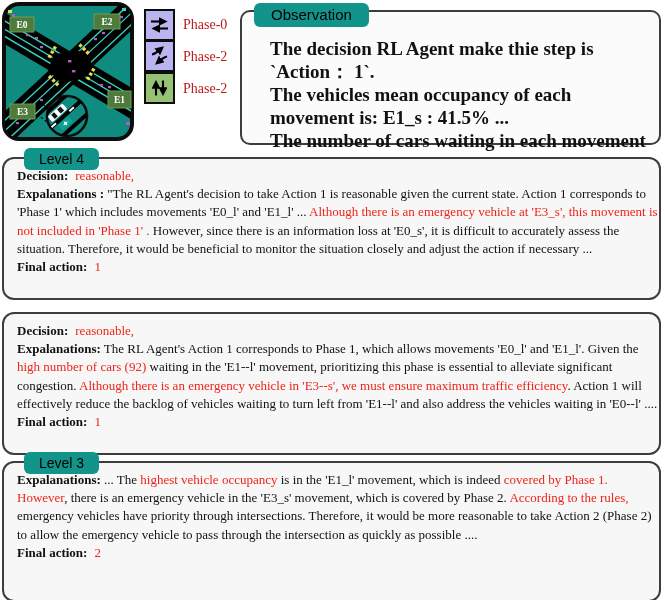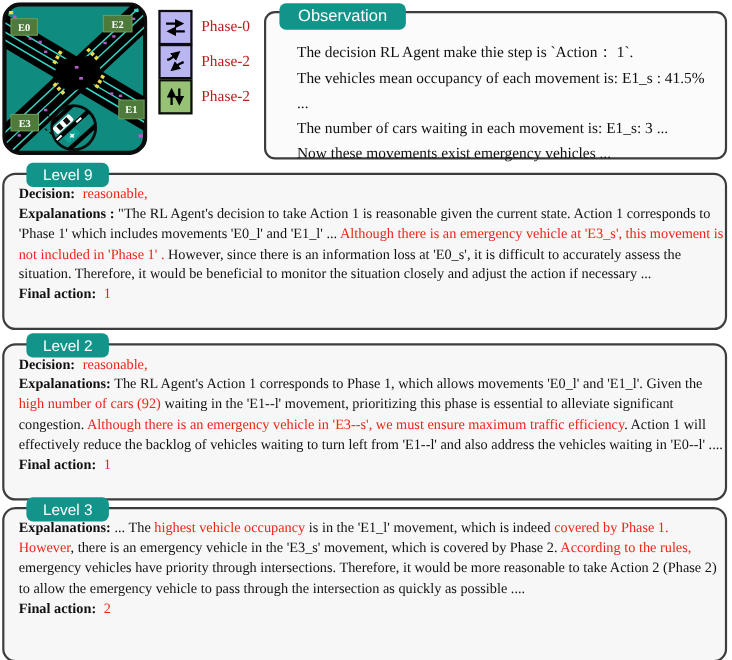--- a/index.html
+++ b/index.html
@@ -13,28 +13,28 @@
   .phases{position:absolute;left:144px;top:9px;}
   .phase-row{display:flex;align-items:center;height:32px;}
   .phase-box{width:27px;height:28px;border:2px solid #0d0d0d;margin-top:-2px;
              display:flex;align-items:center;justify-content:center;background:#b9b5f1;}
   .phase-row:first-child .phase-box{margin-top:0;}
   .phase-box.active{background:#97c275;}
   .phase-label{margin-left:8px;font-size:14px;color:#b91c1c;}
 
   
   .panel{position:absolute;background:#f7f7f7;border:2px solid #3d3d3d;border-radius:12px;}
-  .badge{position:absolute;background:#12948a;color:#ffffff;
+  .badge{position:absolute;background:#12948a;color:#000000;
          font-family:"Liberation Sans",sans-serif;border-radius:6px;
          padding:2px 15px;font-size:14px;line-height:18px;white-space:nowrap;}
 
   
   .obs{left:240px;top:10px;width:417px;height:131px;border-radius:10px;background:#fbfbfb;}
   .obs .badge{left:12px;top:-9px;font-size:15px;padding:3px 17px;}
-  .obs-lines{padding:25px 13px 0 28px;font-size:14px;line-height:23px;}
+  .obs-lines{padding:25px 13px 0 28px;font-size:19px;line-height:23px;font-weight:bold;}
 
   
   .lvl{left:2px;width:655px;}
   .lvl .badge{left:20px;top:-11px;}
   .lvl-body{padding:8px 0 0 13px;font-size:13px;line-height:18.2px;}
   .lvl-body b{font-weight:bold;}
   .red{color:#ee2419;}
   .val{margin-left:7px;}
 
   .l1{top:157px;height:139px;}
@@ -214,30 +214,29 @@
     <div class="badge">Observation</div>
     <div class="obs-lines">
       <div>The decision RL Agent make thie step is `Action： 1`.</div>
       <div>The vehicles mean occupancy of each movement is: E1_s : 41.5% ...</div>
       <div>The number of cars waiting in each movement is: E1_s: 3 ...</div>
       <div>Now these movements exist emergency vehicles ...</div>
     </div>
   </div>
 
   <div class="panel lvl l1">
-    <div class="badge">Level 9</div>
+    <div class="badge">Level 4</div>
     <div class="lvl-body">
       <div><b>Decision:</b><span class="red val">reasonable,</span></div>
       <div><b>Expalanations :</b><span><span> "The RL Agent's decision to take Action 1 is reasonable given the current state. Action 1 corresponds to 'Phase 1' which includes movements 'E0_l' and 'E1_l'  ...   </span><span class="red">Although there is an emergency vehicle at 'E3_s', this movement is not included in 'Phase 1' .</span><span> However, since there is an information loss at 'E0_s', it is difficult to accurately assess the situation. Therefore, it would be beneficial to monitor the situation closely and adjust the action if necessary ...</span></span></div>
       <div><b>Final action:</b><span class="red val">1</span></div>
     </div>
   </div>
 
   <div class="panel lvl l2">
-    <div class="badge">Level 2</div>
     <div class="lvl-body">
       <div><b>Decision:</b><span class="red val">reasonable,</span></div>
       <div><b>Expalanations:</b><span><span> The RL Agent's Action 1 corresponds to Phase 1, which allows movements 'E0_l' and 'E1_l'. Given the </span><span class="red">high number of cars (92)</span><span> waiting in the 'E1--l' movement, prioritizing this phase is essential to alleviate significant congestion.  </span><span class="red">Although there is an emergency vehicle in 'E3--s', we must ensure maximum traffic efficiency</span><span>. Action 1 will effectively reduce the backlog of vehicles waiting to turn left from 'E1--l' and also address the vehicles waiting in 'E0--l' ....</span></span></div>
       <div><b>Final action:</b><span class="red val">1</span></div>
     </div>
   </div>
 
   <div class="panel lvl l3">
     <div class="badge">Level 3</div>
     <div class="lvl-body">

